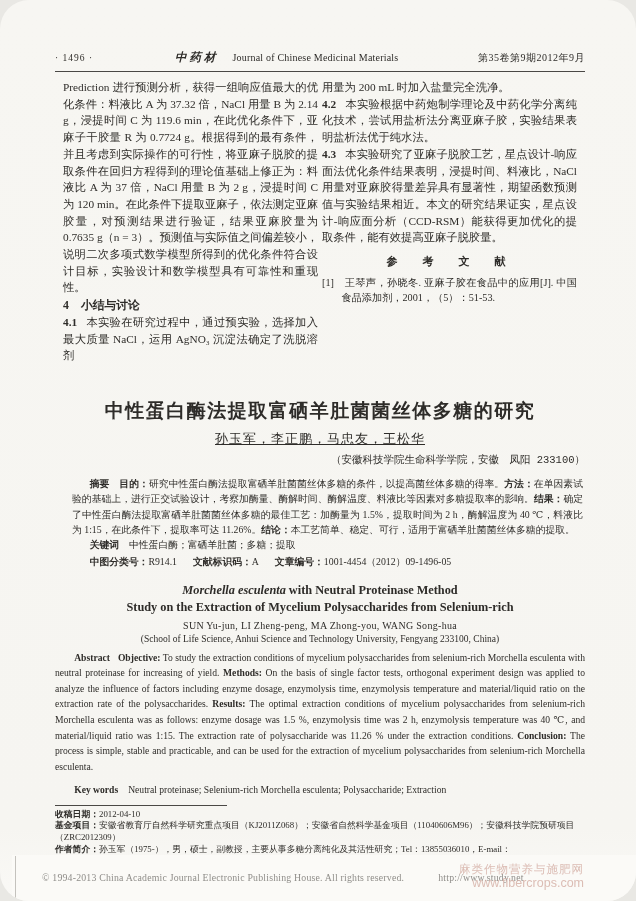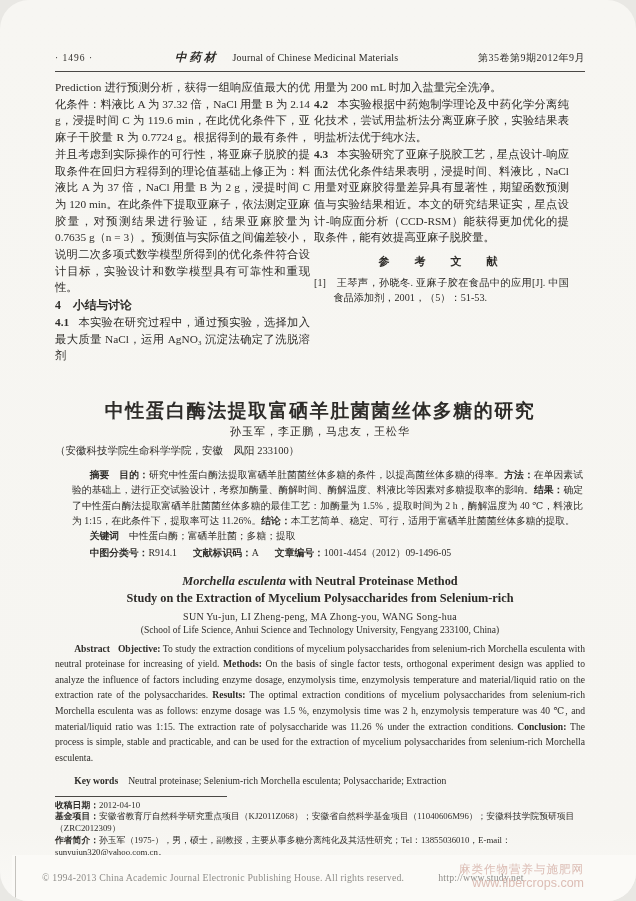--- a/index.html
+++ b/index.html
@@ -16,32 +16,32 @@
     border-radius:29px;
   }
   
   .hdr{display:flex;align-items:baseline;font-size:9.5px;white-space:nowrap;}
   .hdr .pageno{width:92px;letter-spacing:1px;}
   .hdr .jcn{font-size:11.5px;font-weight:bold;font-style:italic;margin:0 14px 0 28px;letter-spacing:3px;}
   .hdr .jen{font-size:10px;letter-spacing:0.2px;}
   .hdr .issue{margin-left:auto;font-size:10px;letter-spacing:0.5px;}
   .hdr-rule{border-top:1px solid #4a4845;margin-top:6px;}
   
-  .cols{display:flex;gap:4px;margin-top:7px;}
+  .cols{display:flex;gap:4px;margin-top:7px;justify-content:center;}
   .col{width:255px;font-size:11.3px;line-height:16.7px;text-align:justify;}
   .col p{margin:0;}
   .sec-head{font-weight:bold;font-size:11.8px;margin-top:1px !important;}
   .num{font-weight:bold;margin-right:9px;}
   .secnum{font-weight:bold;margin-right:12px;}
   .ref-head{text-align:center;font-weight:bold;letter-spacing:7px;margin:7px 0 5px 0 !important;font-size:11px;}
   .ref-item{font-size:10.2px;line-height:15.5px;padding-left:1.9em;text-indent:-1.9em;}
   
   .title-cn{margin:34px 0 0 0;text-align:center;font-size:19px;font-weight:bold;letter-spacing:1.5px;}
-  .authors-cn{margin-top:0;text-align:center;font-size:11px;letter-spacing:1px;}
-  .affil-cn{margin-top:5px;text-align:left;font-size:10.5px;}
+  .authors-cn{margin-top:6px;text-align:center;font-size:13px;letter-spacing:1px;text-decoration:underline;}
+  .affil-cn{margin-top:5px;text-align:right;font-size:10.5px;font-family:Liberation Mono, monospace;}
   
   .abs-cn{margin:9px 2px 0 17px;font-size:9.8px;line-height:15.4px;text-align:justify;text-indent:1.8em;}
   .abs-label{font-weight:bold;margin-right:10px;}
   .seg-label{font-weight:bold;}
   .kw-cn{margin:1px 2px 0 17px;font-size:9.8px;text-indent:1.8em;}
   .kw-label{font-weight:bold;margin-right:10px;}
   .clc{margin:4px 2px 0 17px;font-size:9.8px;text-indent:1.8em;}
   .clc b{font-weight:bold;}
   .clc .val{margin-right:16px;}
   

